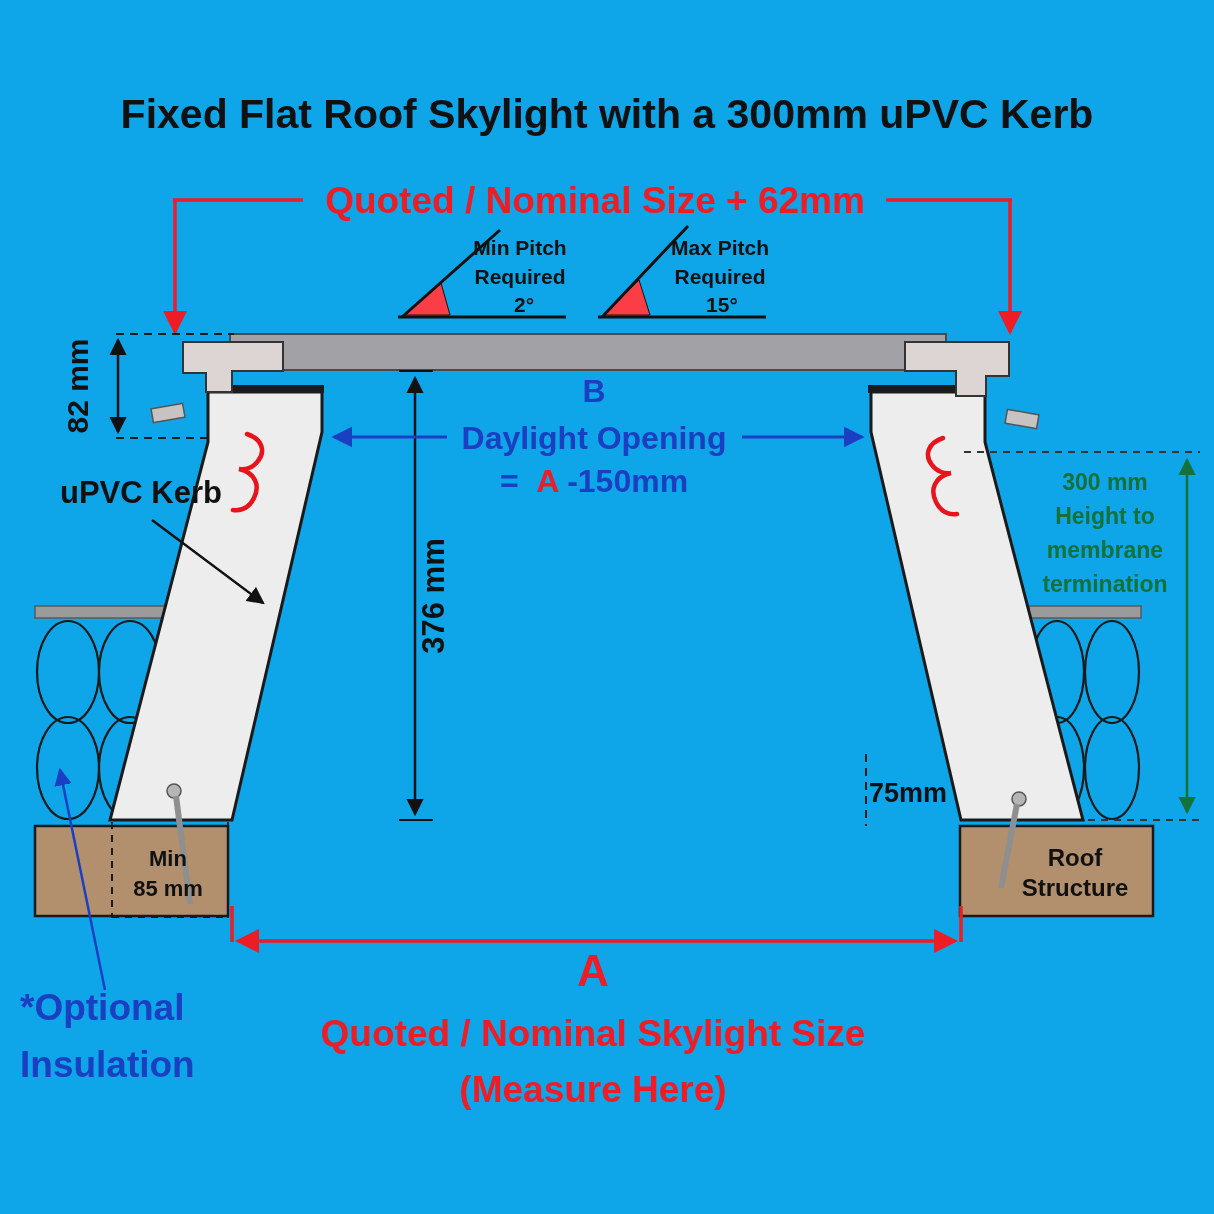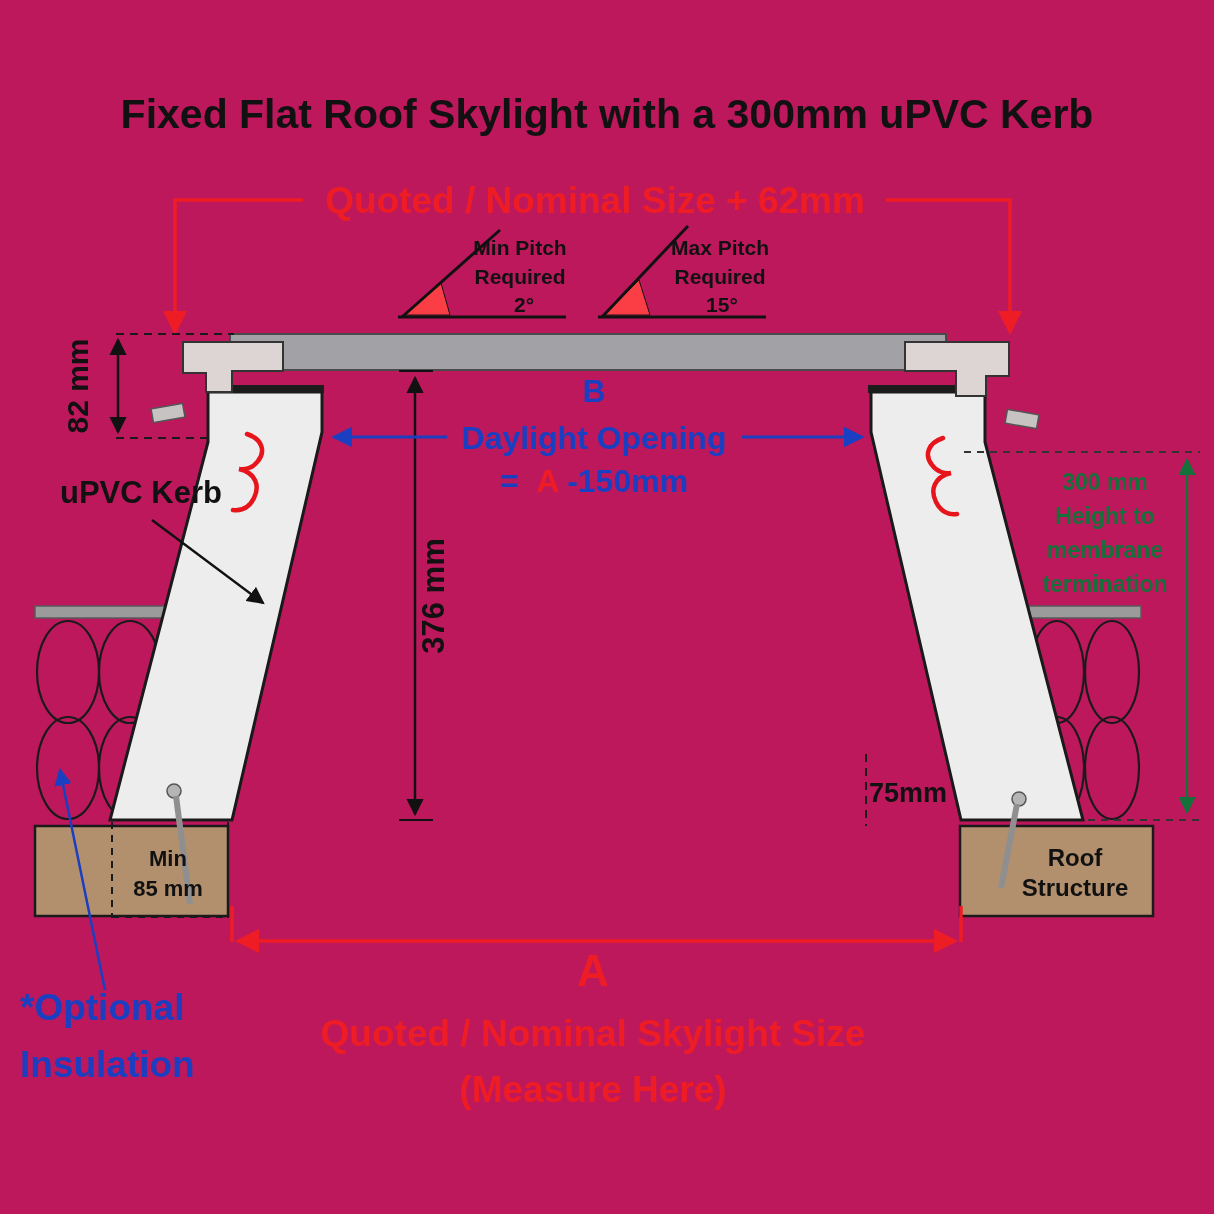--- a/index.html
+++ b/index.html
@@ -1,16 +1,16 @@
 <!DOCTYPE html>
 <html><head>
 <meta charset="utf-8">
 <style>
   html,body{margin:0;padding:0;background:#ffffff}
-  .stage{width:1214px;height:1214px;position:relative;background:#be185d;overflow:hidden}
+  .stage{width:1214px;height:1214px;position:relative;background:#0ea5e9;overflow:hidden}
   svg{display:block}
   svg text{font-family:"Liberation Sans","DejaVu Sans",sans-serif;font-weight:700}
 </style>
 </head>
 <body>
 
 <div class="stage">
 <svg width="1214" height="1214" viewBox="0 0 1214 1214" xmlns="http://www.w3.org/2000/svg">
   <defs>
     <marker id="ar-red" viewBox="0 0 8 8" refX="7" refY="4" markerWidth="7" markerHeight="7" orient="auto">

